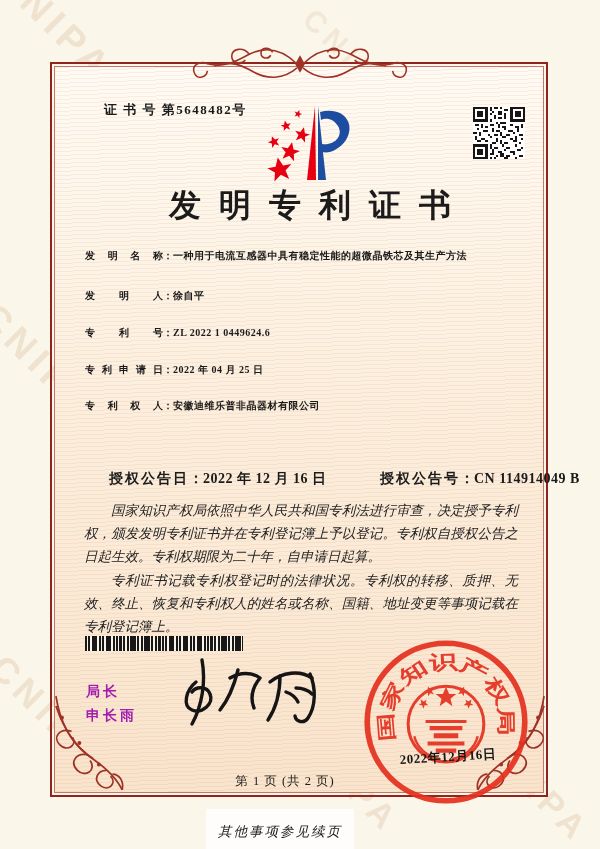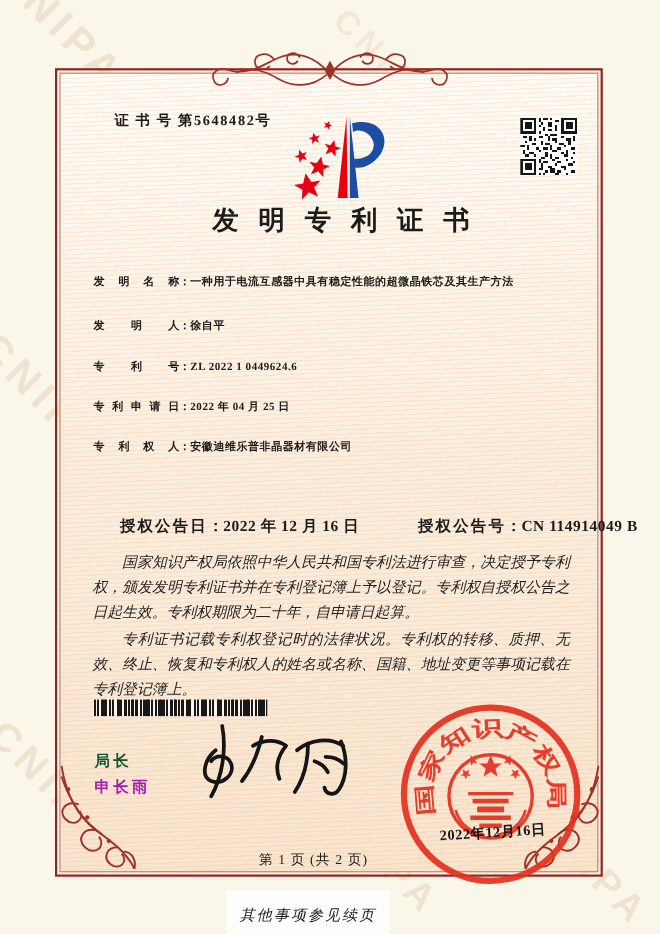--- a/index.html
+++ b/index.html
@@ -26,21 +26,21 @@
       repeating-linear-gradient(178deg, rgba(226,150,104,0.14) 0px, rgba(226,150,104,0.14) 1px, transparent 1px, transparent 4px),
       linear-gradient(180deg, rgba(255,253,248,0.85) 0%, rgba(252,240,224,0.35) 45%, rgba(247,221,194,0.6) 100%);
   }
   .content{position:absolute;inset:0;z-index:5;}
   
   .cert-no{position:absolute;left:84px;top:101px;font-size:13px;font-weight:bold;letter-spacing:1.5px;margin-left:20px;}
   .logo{position:absolute;left:246px;top:102px;width:110px;height:80px;}
   .qr{position:absolute;left:473px;top:107px;width:52px;height:52px;}
   .title{
     position:absolute;left:0;right:0;top:184px;text-align:center;
-    font-size:24px;font-weight:bold;letter-spacing:18px;text-indent:18px;padding-left:20px;
+    font-size:32px;font-weight:bold;letter-spacing:18px;text-indent:18px;padding-left:20px;
   }
   
   .field-row{position:absolute;left:85px;right:60px;font-size:10px;font-weight:bold;white-space:nowrap;}
   .flabel{display:inline-block;width:78px;text-align:justify;text-align-last:justify;vertical-align:top;}
   .fvalue{letter-spacing:0.5px;}
   .grant-row{position:absolute;left:85px;top:470px;font-size:14px;font-weight:bold;white-space:nowrap;}
   .glabel{letter-spacing:2px;margin-left:24px;}
   .gpair2{margin-left:26px;}
   
   .body-text{
@@ -50,21 +50,21 @@
   .body-text p{margin:0;text-indent:2em;}
   
   .barcode{
     position:absolute;left:85px;top:636px;width:158px;height:15px;
     background-color:#faf4e8;
     background-image:
       repeating-linear-gradient(90deg,#181818 0 2px,transparent 2px 3px,#181818 3px 5px,transparent 5px 7px),
       repeating-linear-gradient(90deg,transparent 0 8px,#181818 8px 11px,transparent 11px 13px);
   }
   
-  .sig-title{position:absolute;left:86px;top:683px;font-family:"Liberation Sans",sans-serif;font-size:14px;font-weight:bold;letter-spacing:3px;color:#14532d;}
+  .sig-title{position:absolute;left:86px;top:683px;font-family:"Liberation Sans",sans-serif;font-size:14px;font-weight:bold;letter-spacing:3px;color:#a21caf;}
   .sig-name{position:absolute;left:86px;top:707px;font-family:"Liberation Sans",sans-serif;font-size:14px;font-weight:bold;letter-spacing:3px;color:#a21caf;}
   .sig-svg{position:absolute;left:168px;top:652px;width:160px;height:90px;}
   .seal{position:absolute;left:358px;top:634px;width:176px;height:176px;opacity:0.92;}
   .seal-date{
     position:absolute;left:372px;top:748px;width:152px;text-align:center;
     font-size:13px;font-weight:bold;color:#161616;letter-spacing:0.5px;
     transform:rotate(-3.5deg);z-index:7;white-space:nowrap;
   }
   .page-info{position:absolute;left:0;right:30px;top:773px;text-align:center;font-size:12.5px;letter-spacing:1px;z-index:6;}
   .footer-note-wrap{position:absolute;left:0;right:40px;top:809px;text-align:center;z-index:6;}

